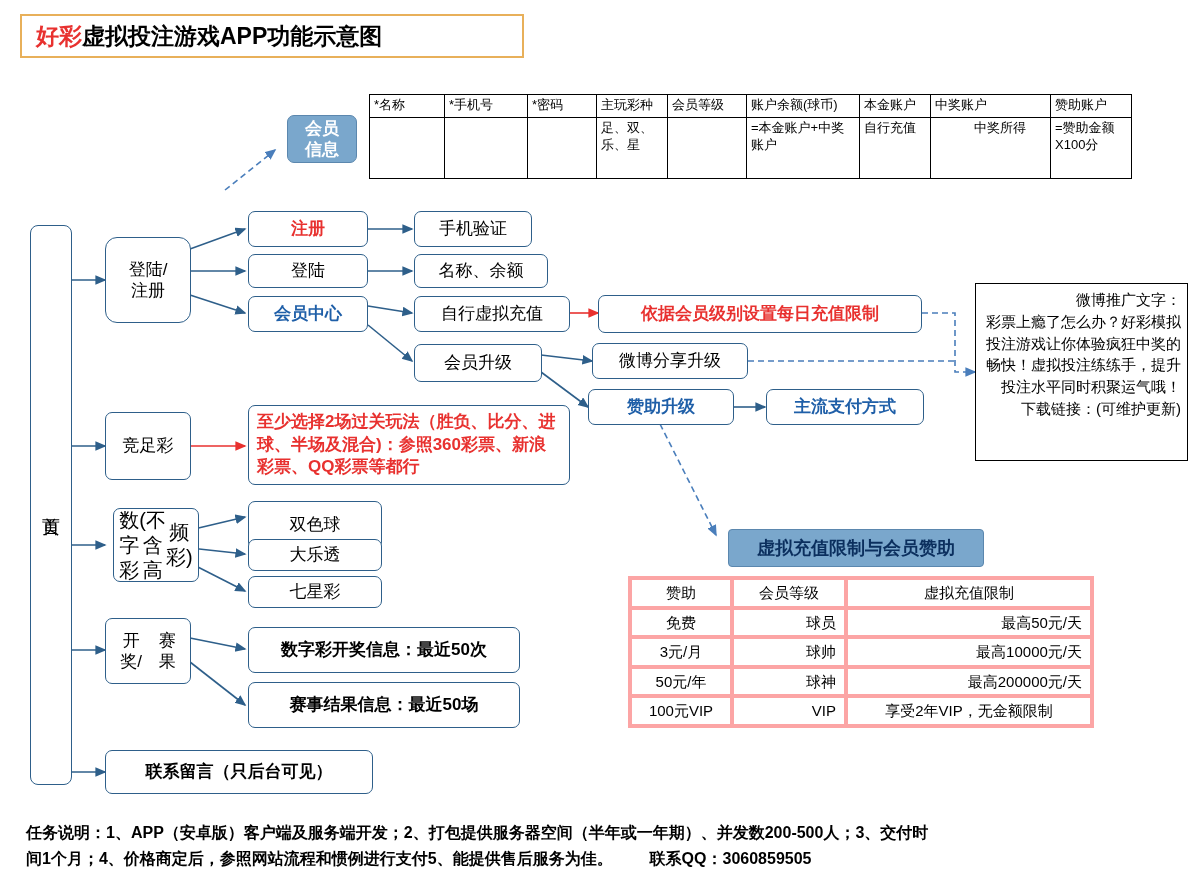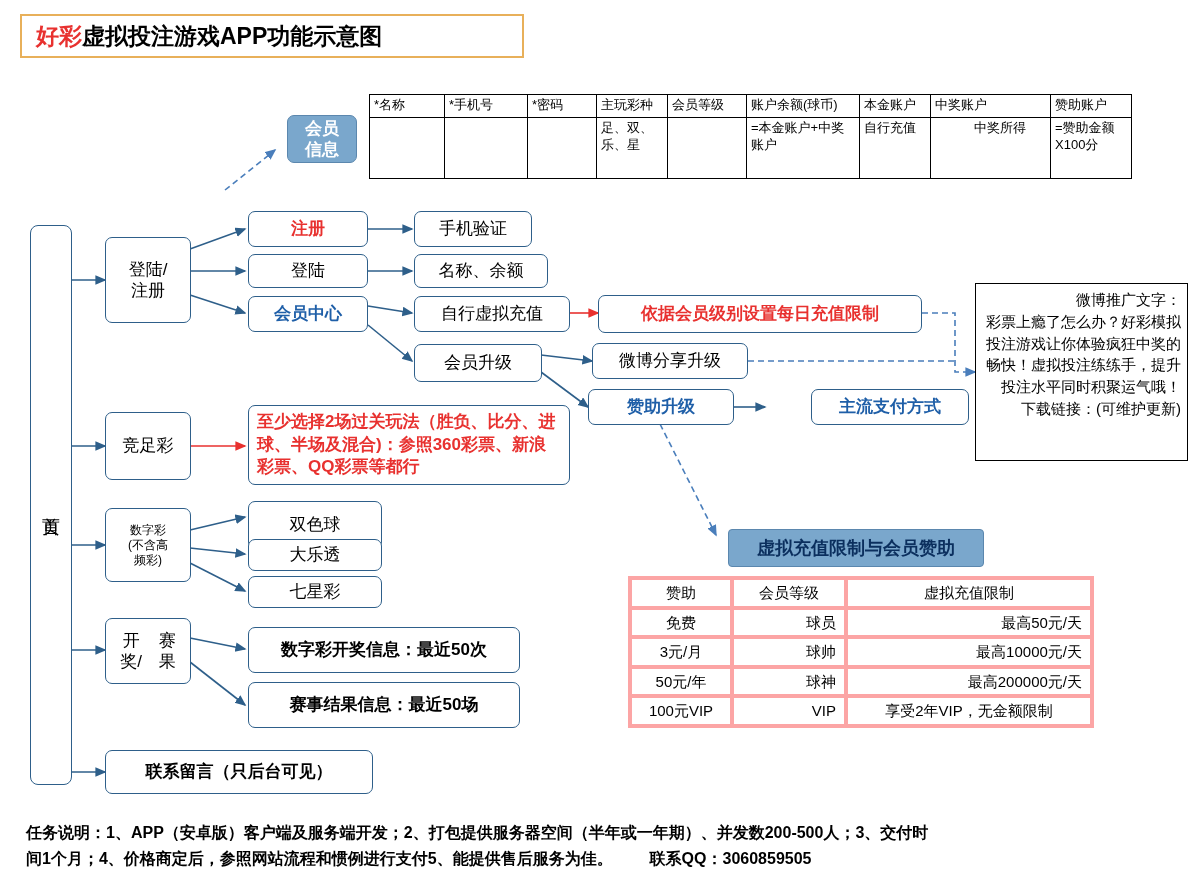--- a/index.html
+++ b/index.html
@@ -188,44 +188,44 @@
     <td style="width:72px;padding-left:43px;">中奖所得</td>
     <td style="width:72px;">=赞助金额X100分</td>
   </tr>
 </tbody>
   </table>
 
 <div class="abs" id="home-bar">
   <span>首页</span>
 </div>
 
-<div class="abs node" style="left:105px;top:237px;width:86px;height:86px;flex-direction:column;">
+<div class="abs node" style="left:105px;top:237px;width:86px;height:86px;flex-direction:column;border-radius:12px;">
   <span>登陆/</span>
   <span>注册</span>
 </div>
 
 <div class="abs node red-text" style="left:248px;top:211px;width:120px;height:36px;">注册</div>
 <div class="abs node" style="left:414px;top:211px;width:118px;height:36px;">手机验证</div>
 
 <div class="abs node" style="left:248px;top:254px;width:120px;height:34px;">登陆</div>
 <div class="abs node" style="left:414px;top:254px;width:134px;height:34px;">名称、余额</div>
 
 <div class="abs node blue-text" style="left:248px;top:296px;width:120px;height:36px;">会员中心</div>
 <div class="abs node" style="left:414px;top:296px;width:156px;height:36px;">自行虚拟充值</div>
 <div class="abs node red-text" style="left:598px;top:295px;width:324px;height:38px;">依据会员级别设置每日充值限制</div>
 
 <div class="abs node" style="left:414px;top:344px;width:128px;height:38px;">会员升级</div>
 <div class="abs node" style="left:592px;top:343px;width:156px;height:36px;">微博分享升级</div>
 <div class="abs node blue-text" style="left:588px;top:389px;width:146px;height:36px;">赞助升级</div>
-<div class="abs node blue-text" style="left:811px;top:389px;width:158px;height:36px;">主流支付方式</div>
+<div class="abs node blue-text" style="left:766px;top:389px;width:158px;height:36px;">主流支付方式</div>
 
 <div class="abs node" style="left:105px;top:412px;width:86px;height:68px;">竞足彩</div>
 <div class="abs node red-text" style="left:248px;top:405px;width:322px;height:80px;text-align:left;justify-content:flex-start;padding:4px 8px;line-height:1.35;">至少选择2场过关玩法（胜负、比分、进球、半场及混合)：参照360彩票、新浪彩票、QQ彩票等都行</div>
 
-<div class="abs node" style="left:105px;top:508px;width:86px;height:74px;flex-direction:column;font-size:12px;">
+<div class="abs node" style="left:113px;top:508px;width:86px;height:74px;flex-direction:row;font-size:20px;">
   <span>数字彩</span>
   <span>(不含高</span>
   <span>频彩)</span>
 </div>
 <div class="abs node" style="left:248px;top:501px;width:134px;height:48px;">双色球</div>
 <div class="abs node" style="left:248px;top:539px;width:134px;height:32px;">大乐透</div>
 <div class="abs node" style="left:248px;top:576px;width:134px;height:32px;">七星彩</div>
 
 <div class="abs node" style="left:105px;top:618px;width:86px;height:66px;flex-direction:row;">
   <span>开奖/</span>

